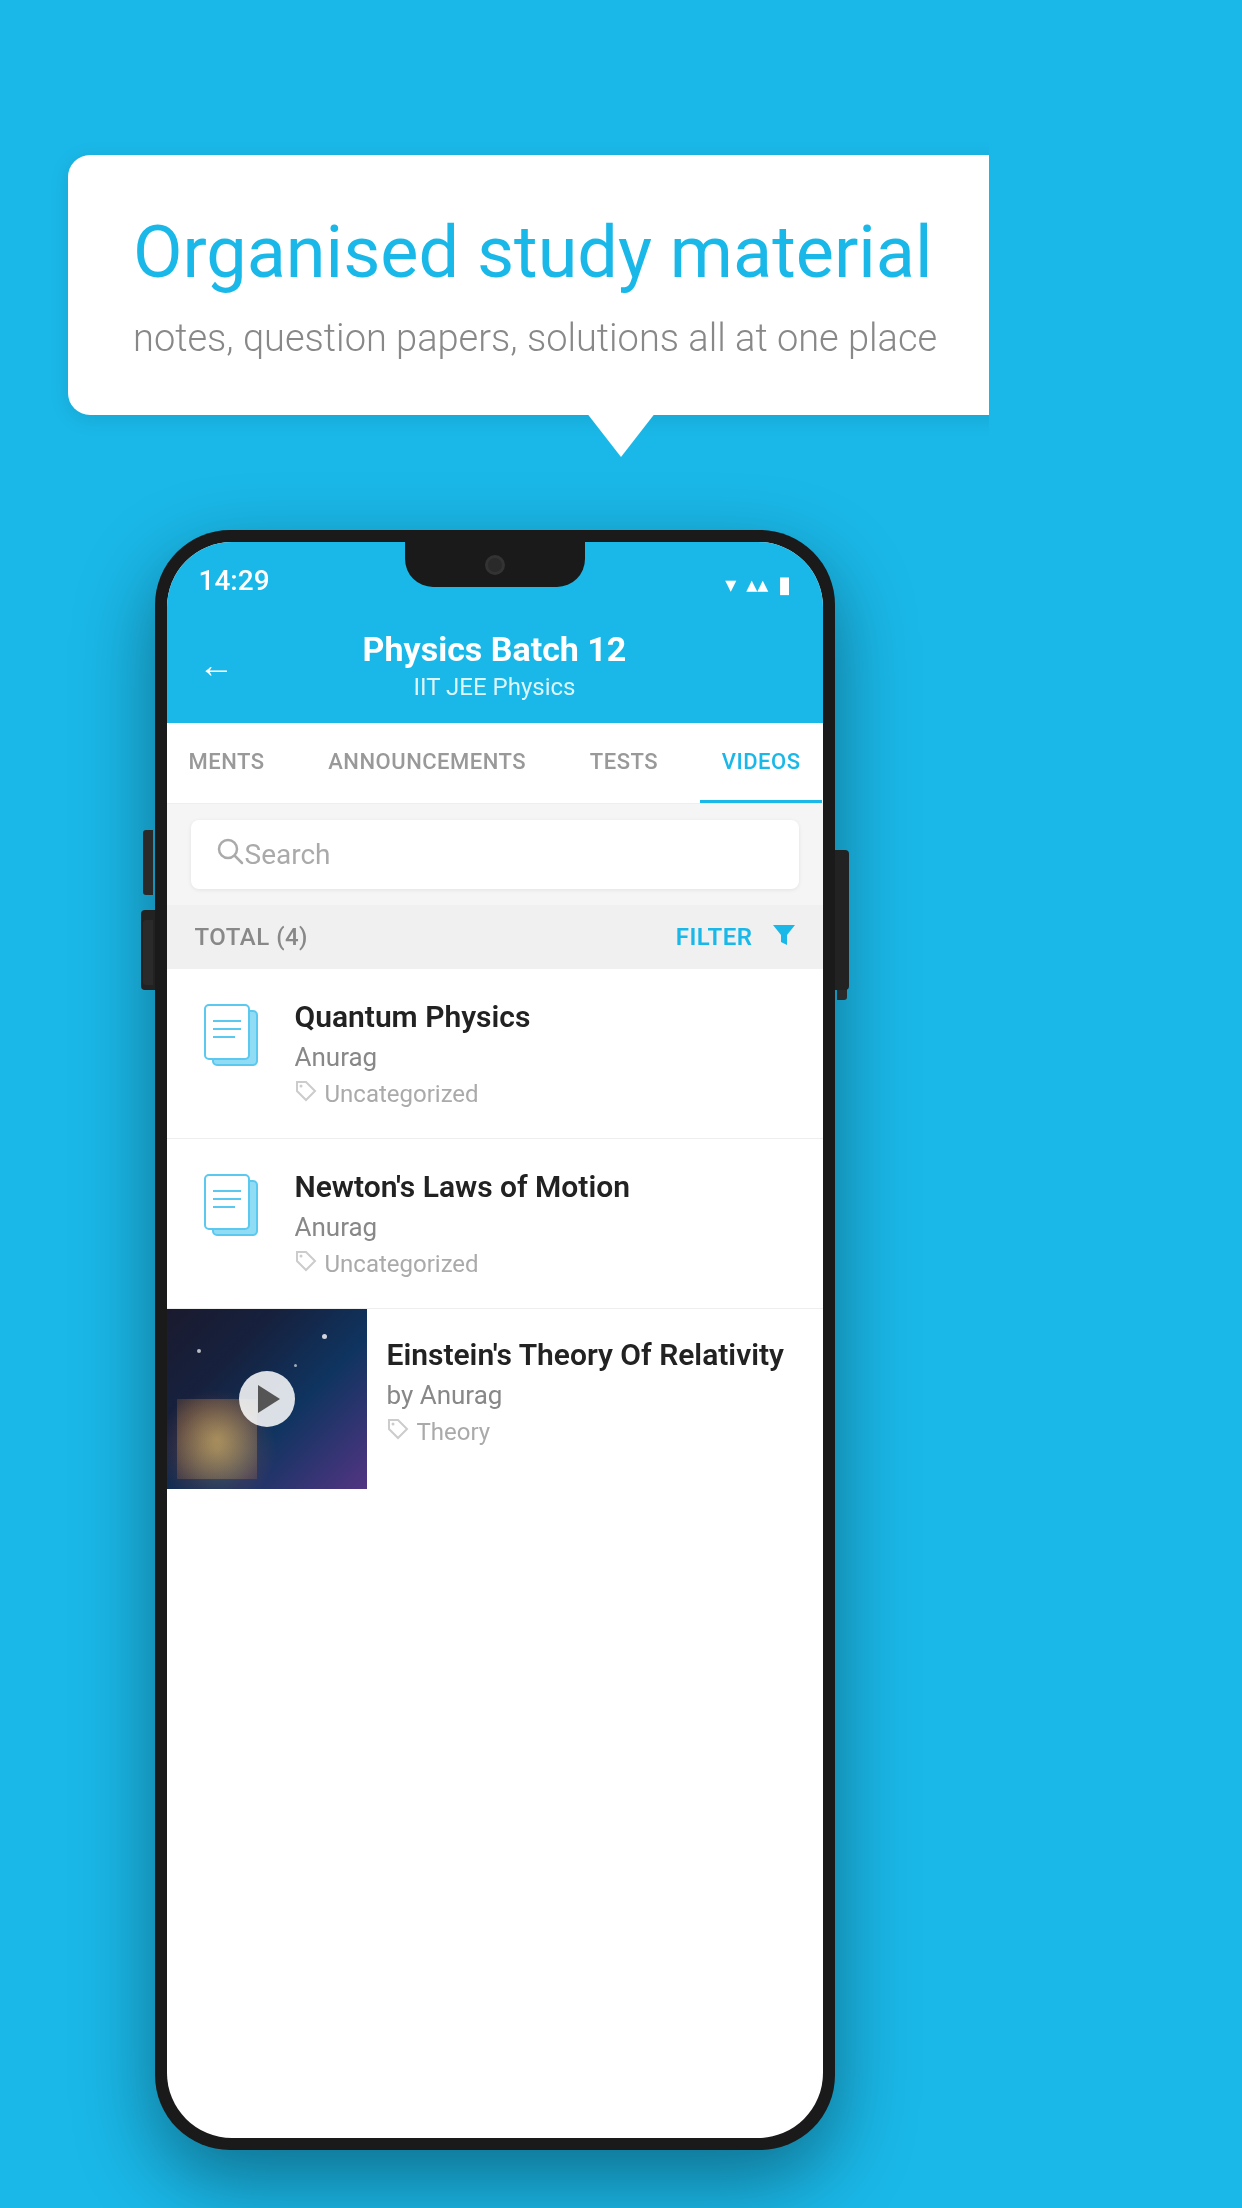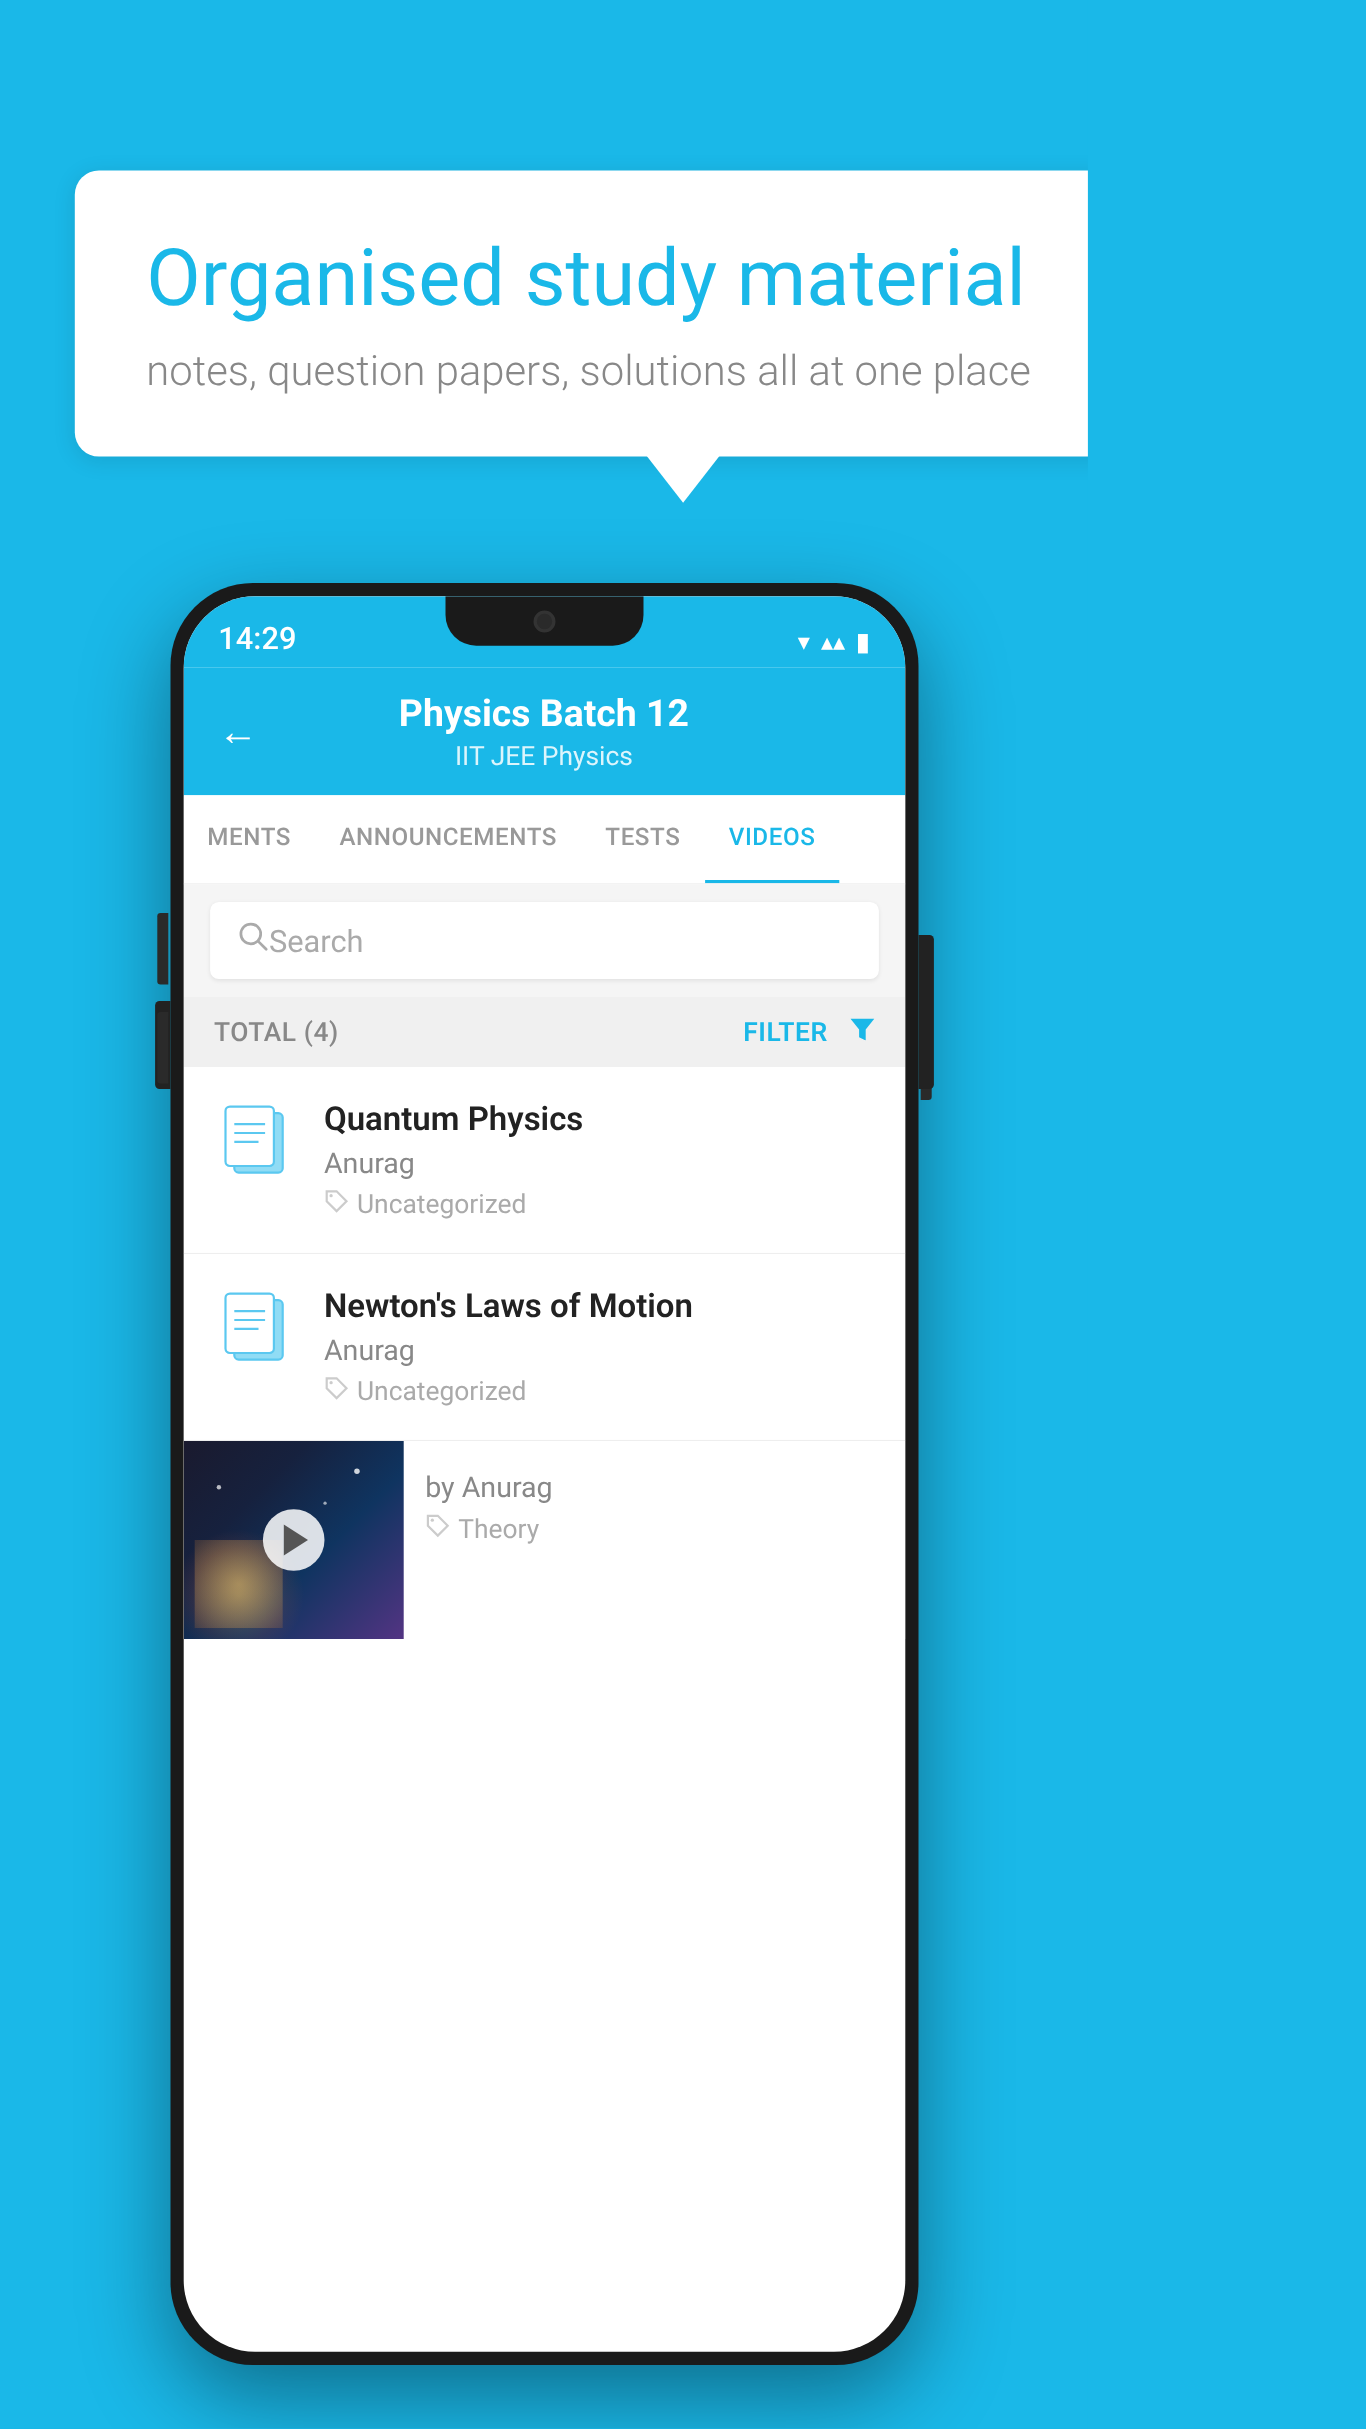--- a/index.html
+++ b/index.html
@@ -188,20 +188,21 @@
       font-size: 24px;
       margin-top: 4px;
     }
 
     
     .tabs-container {
       background: white;
       display: flex;
       border-bottom: 1px solid #eee;
       overflow-x: auto;
+      justify-content: space-between;
     }
 
     .tab {
       padding: 26px 22px;
       font-size: 22px;
       font-weight: 500;
       color: #999;
       letter-spacing: 0.5px;
       white-space: nowrap;
       cursor: pointer;
@@ -503,20 +504,21 @@
 
               <div style="position:absolute; width:5px; height:5px; background:white; border-radius:50%; top:25px; right:40px; opacity:0.8;"></div>
               <div style="position:absolute; width:3px; height:3px; background:white; border-radius:50%; top:55px; right:70px; opacity:0.6;"></div>
               <div style="position:absolute; width:4px; height:4px; background:white; border-radius:50%; top:40px; left:30px; opacity:0.7;"></div>
               <div style="position:absolute; bottom:10px; left:10px; width:80px; height:80px; background:radial-gradient(circle, rgba(255,200,100,0.5), rgba(200,120,50,0.2)); border-radius:50;"></div>
               <div class="play-button">
                 <div class="play-triangle"></div>
               </div>
             </div>
             <div class="video-item-thumb-info">
+              <div class="video-title">Einstein's Theory Of Relativity</div>
               <div class="video-author">by Anurag</div>
               <div class="video-tag">
                 <span>
                   <svg width="22" height="22" viewBox="0 0 22 22" fill="none">
                     <path d="M2 2 L2 11 L11 20 L20 11 L11 2 Z" stroke="#ccc" stroke-width="2" fill="none"></path>
                     <circle cx="6" cy="6" r="1.5" fill="#ccc"></circle>
                   </svg>
                 </span>
                 <span>Theory</span>
               </div>

